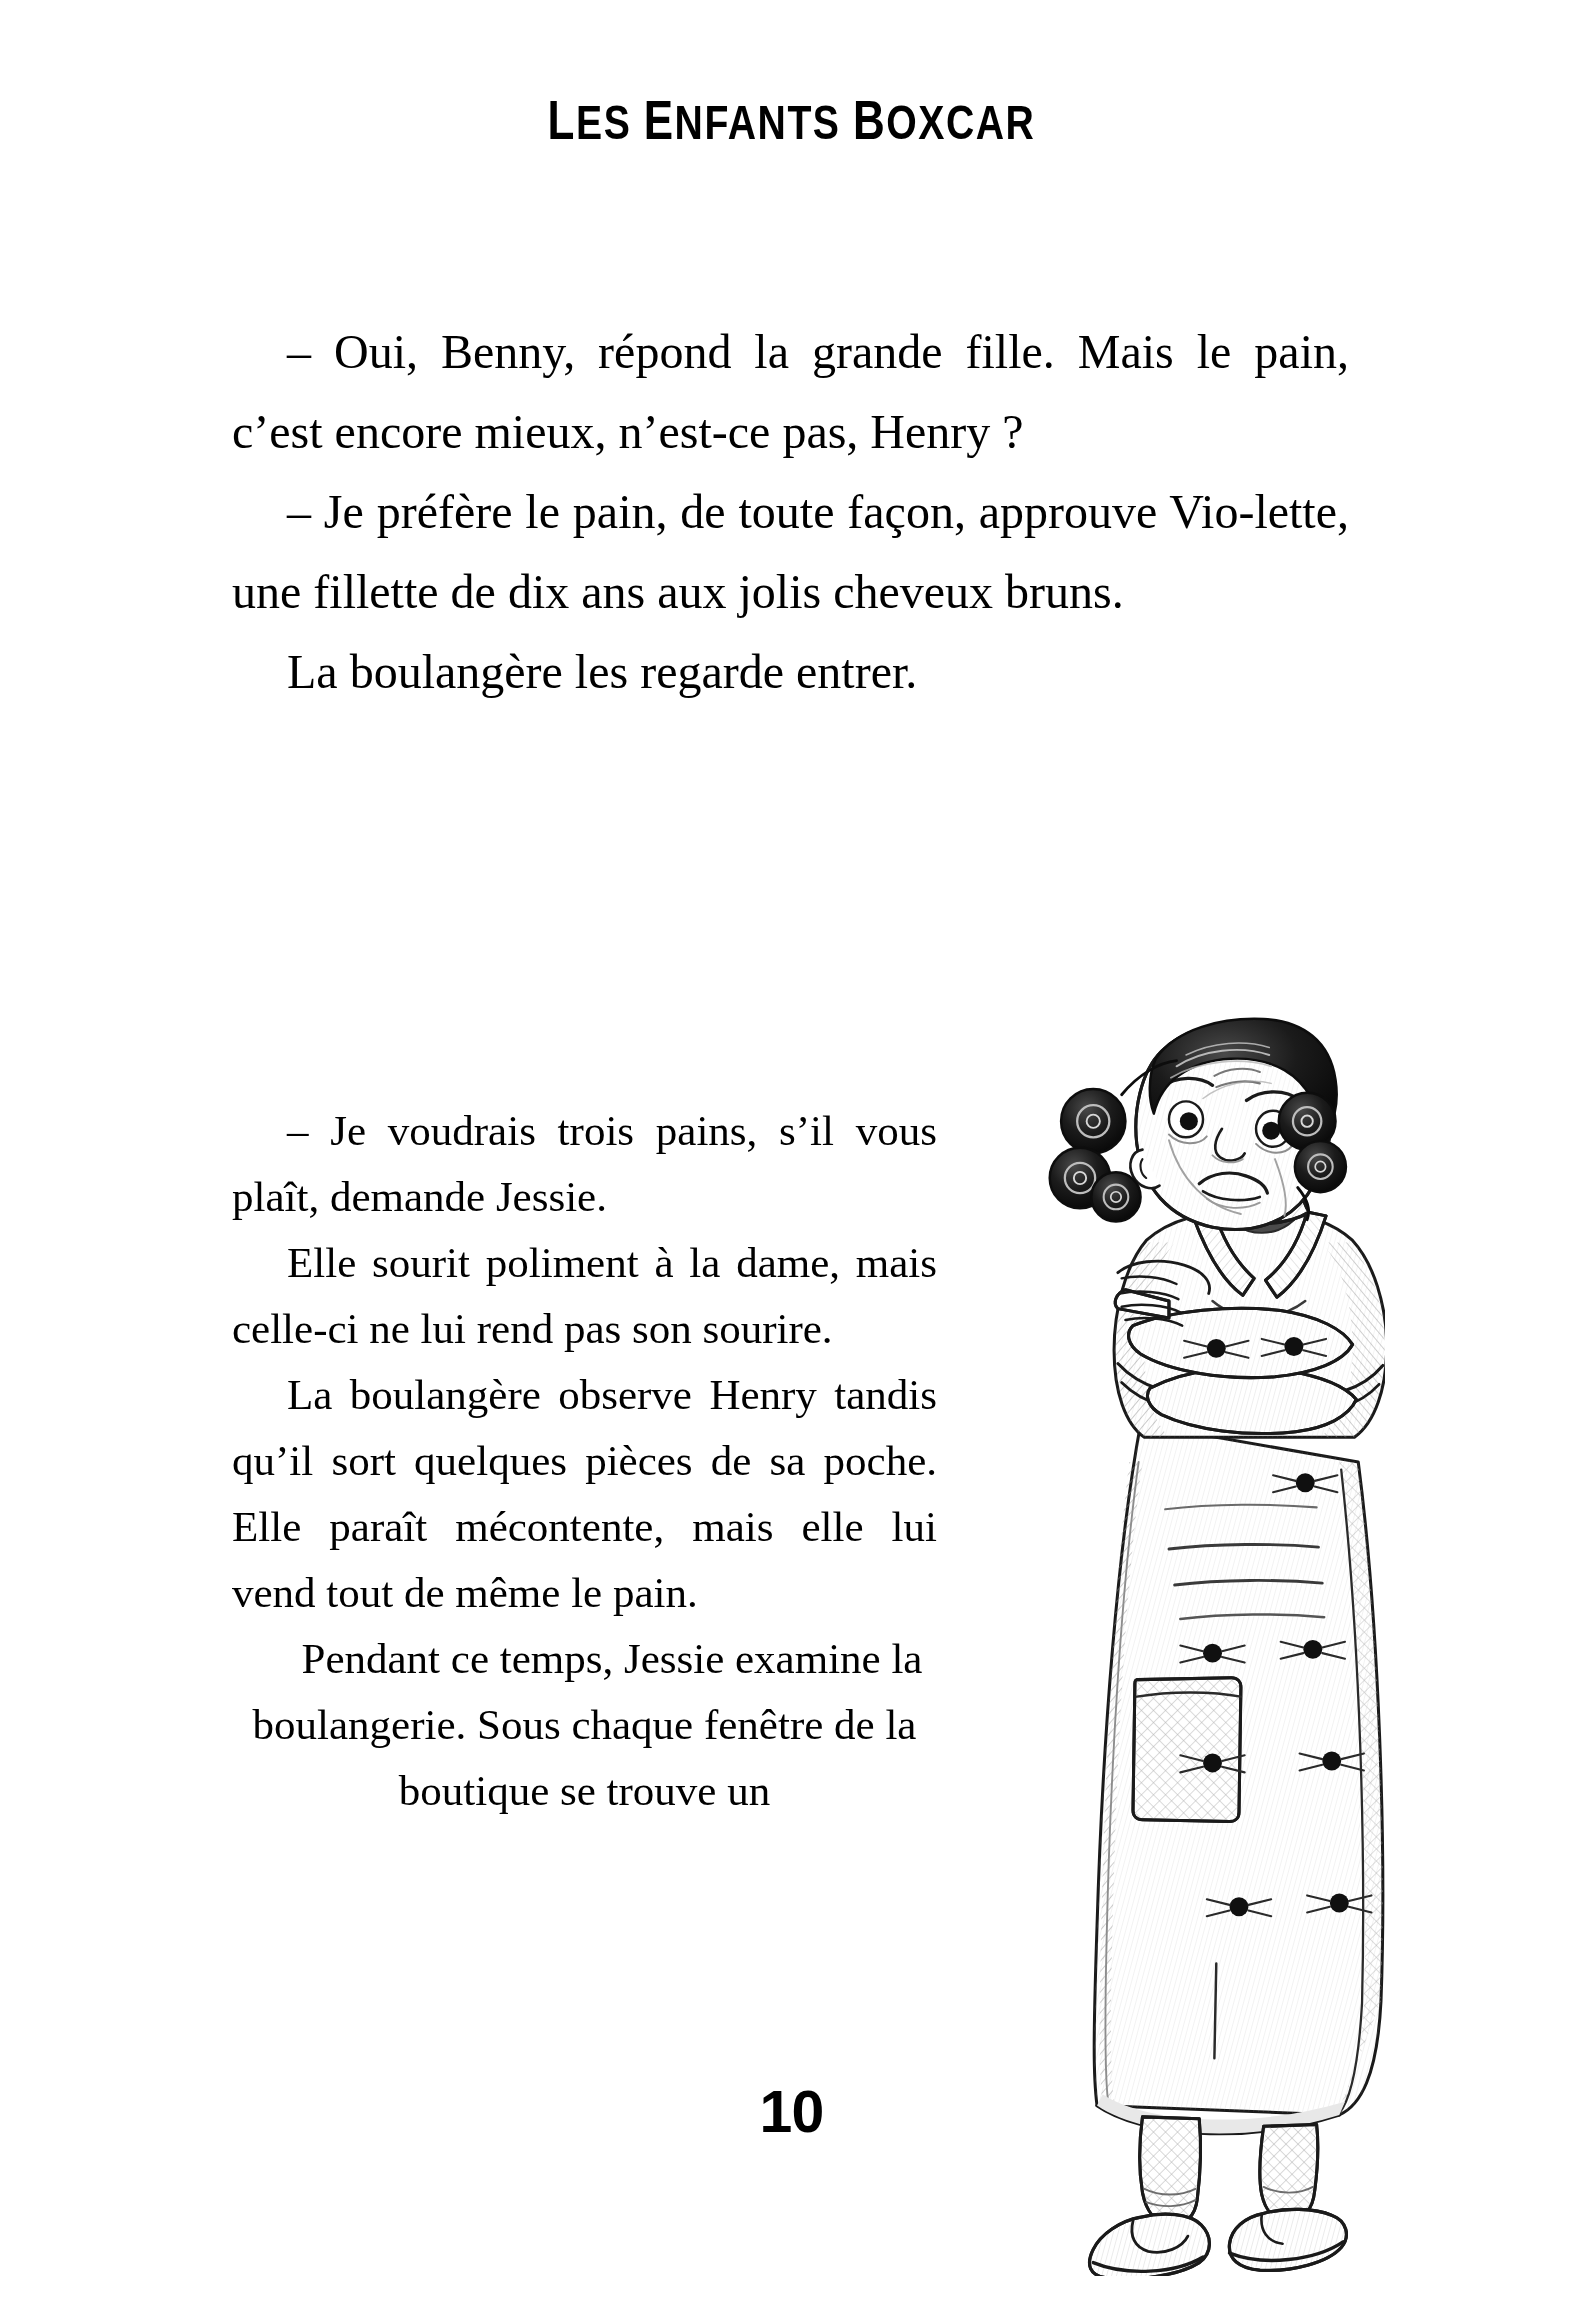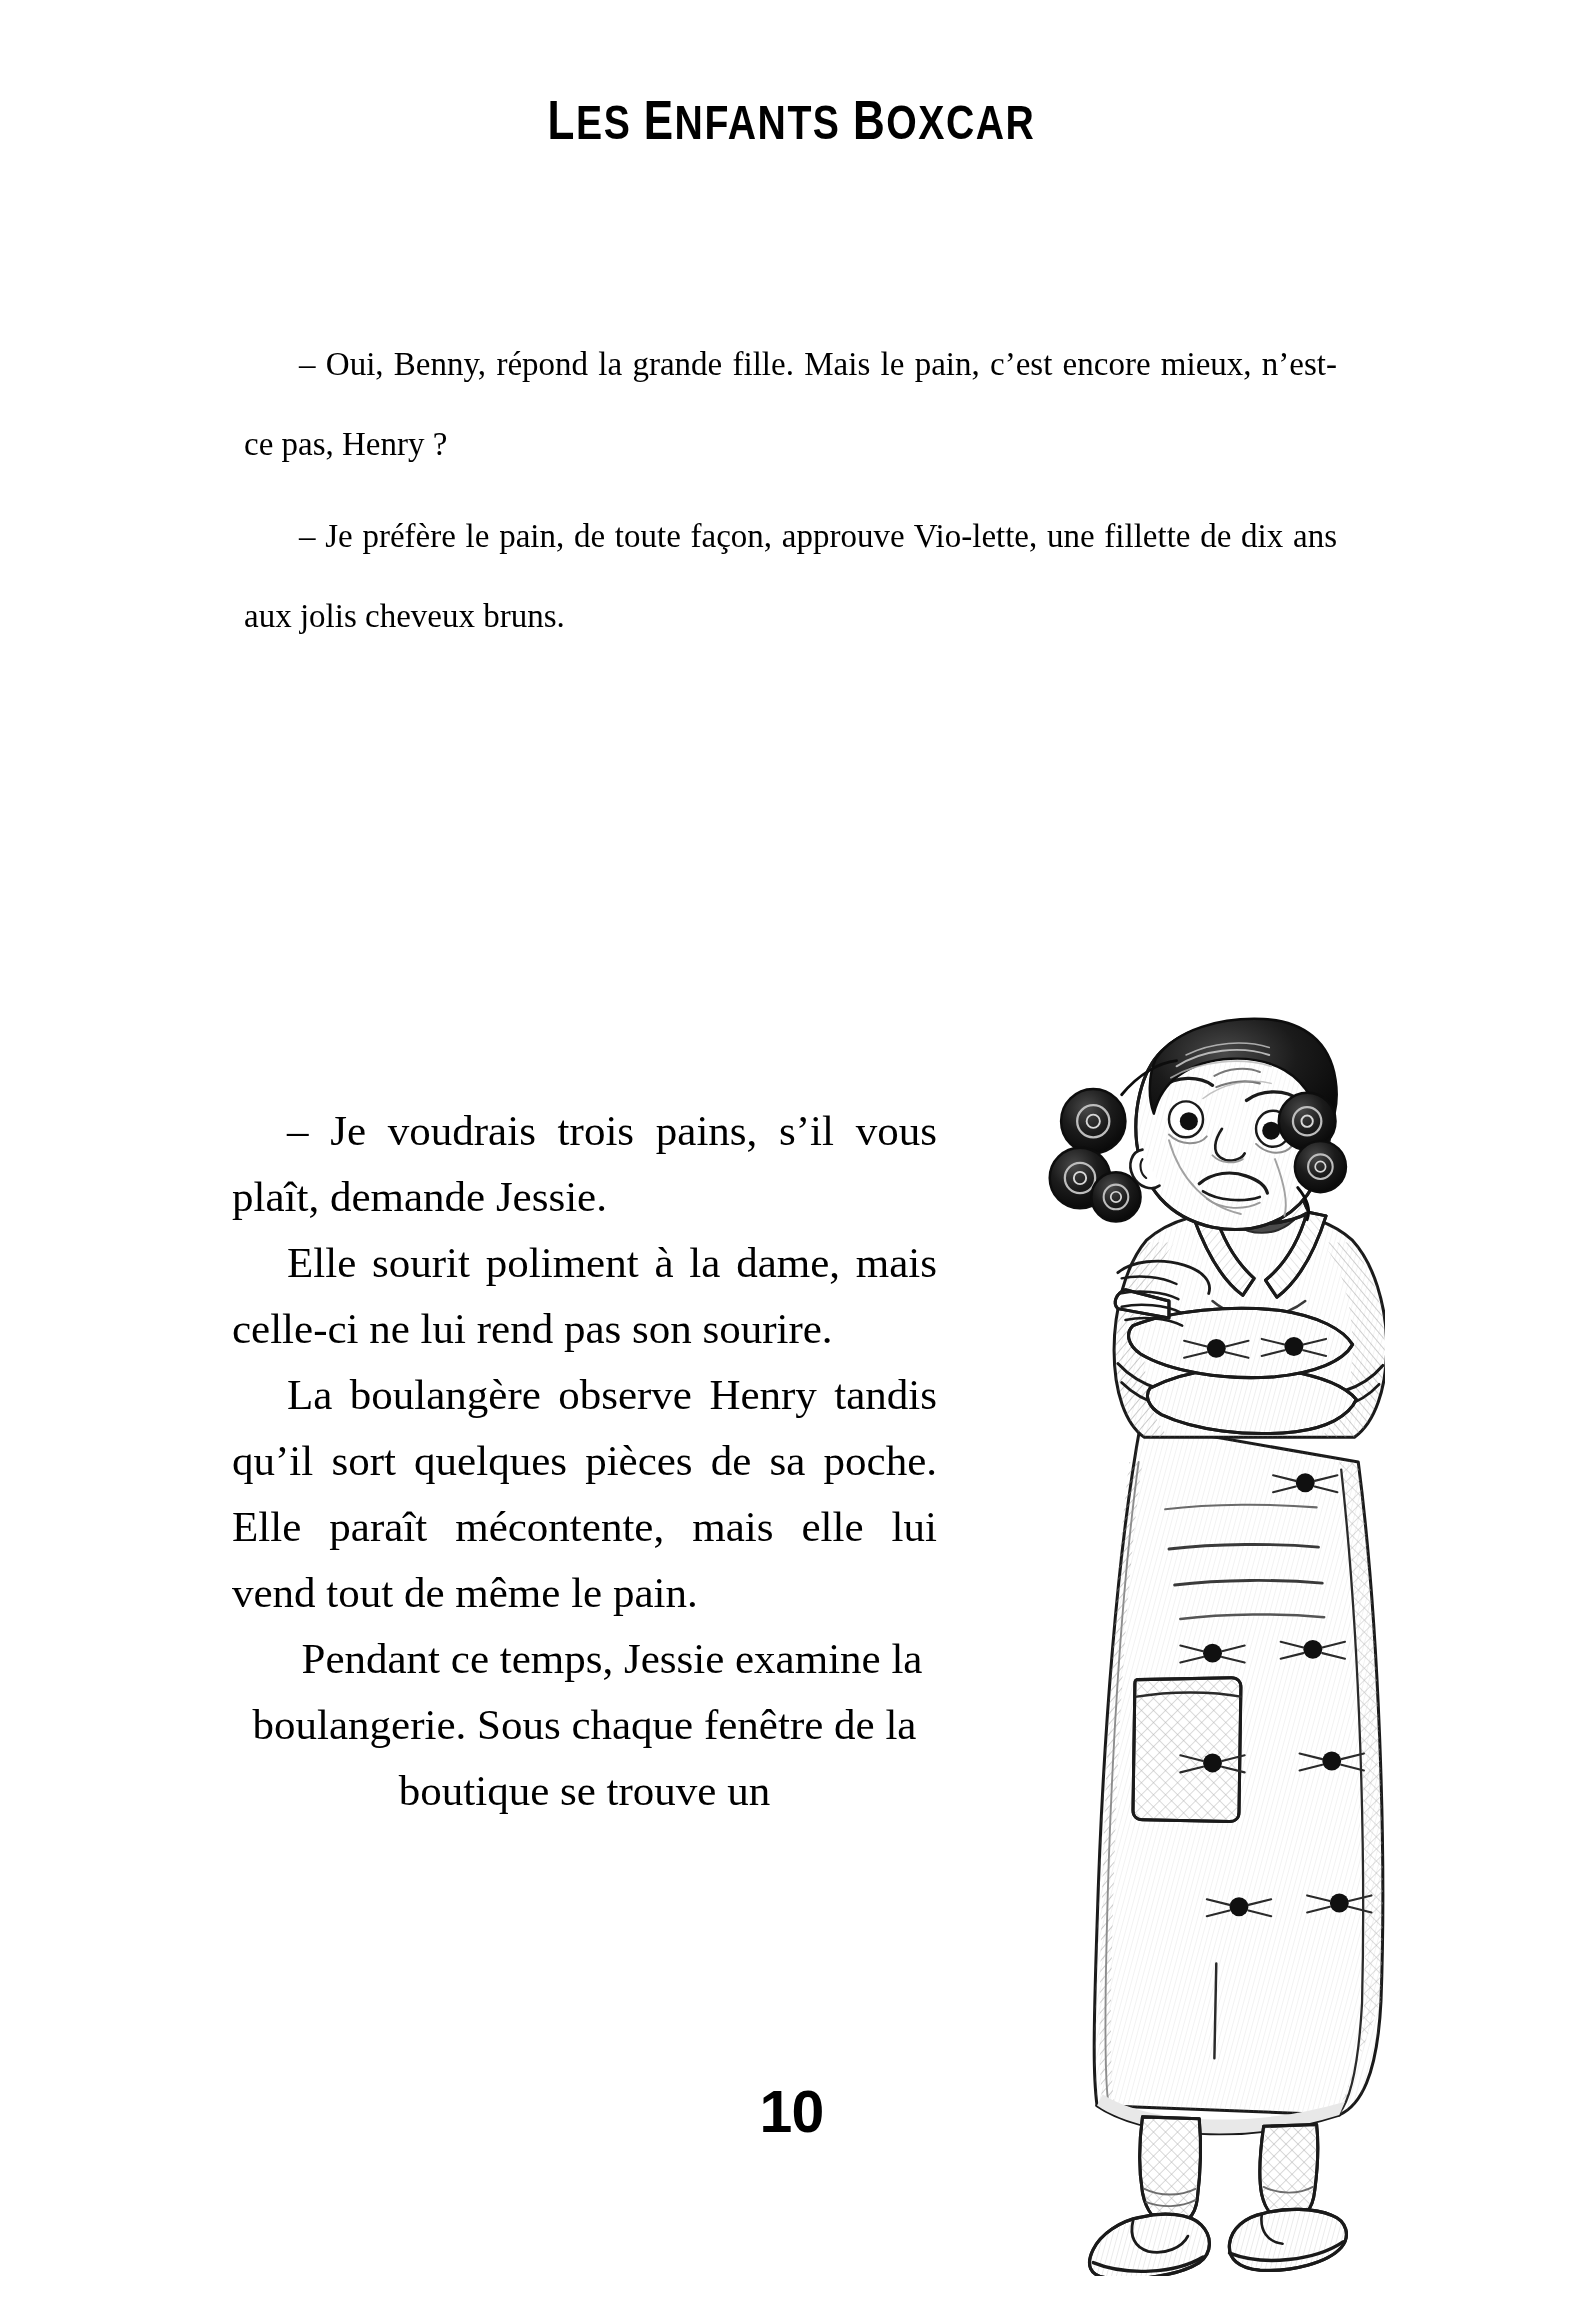--- a/index.html
+++ b/index.html
@@ -38,24 +38,24 @@
   }
 
   
   .textblock {
     position: absolute;
     left: 232px;
     top: 312px;
     width: 1117px;
   }
   .textblock p {
-    margin: 12px;
+    margin: 0;
     text-align: justify;
     text-justify: inter-word;
-    font-size: 33px;
+    font-size: 48px;
     line-height: 80px;
     text-indent: 55px;
     hyphens: manual;
   }
   .textblock p.nojust {
     text-align: left;
   }
   
   .narrow {
     position: absolute;
@@ -101,20 +101,21 @@
 
 <div class="page">
 
   <div class="running-head">
     <span class="cap">L</span><span>ES</span>&nbsp;<span class="cap">E</span><span>NFANTS</span>&nbsp;<span class="cap">B</span><span>OXCAR</span>
   </div>
 
   <div class="textblock">
     <p>– Oui, Benny, répond la grande fille. Mais le pain, c’est encore mieux, n’est-ce pas, Henry ?</p>
     <p>– Je préfère le pain, de toute façon, approuve Vio-lette, une fillette de dix ans aux jolis cheveux bruns.</p>
+    <p class="nojust">La boulangère les regarde entrer.</p>
   </div>
 
   <div class="narrow" style="top:1098px">
     <p>– Je voudrais trois pains, s’il vous plaît, demande Jessie.</p>
     <p>Elle sourit poliment à la dame, mais celle-ci ne lui rend pas son sourire.</p>
     <p>La boulangère observe Henry tandis qu’il sort quelques pièces de sa poche. Elle paraît mécontente, mais elle lui vend tout de même le pain.</p>
     <p class="lastline">Pendant ce temps, Jessie examine la boulangerie. Sous chaque fenêtre de la boutique se trouve un</p>
   </div>
 
   <div class="folio">10</div>

